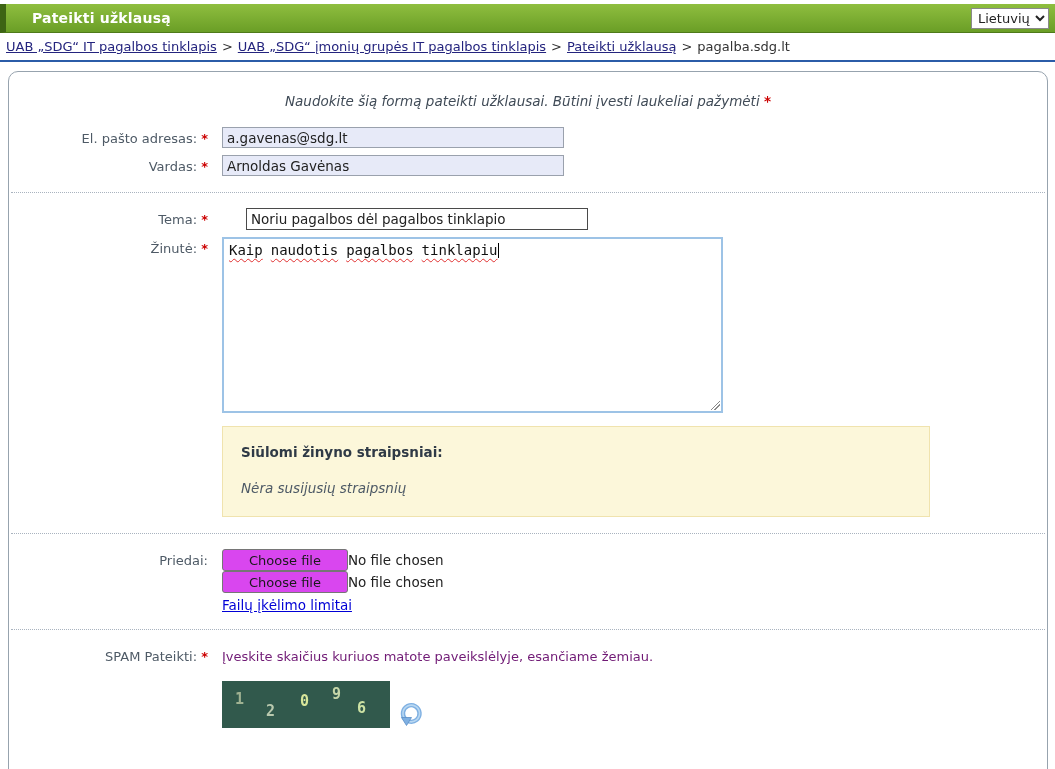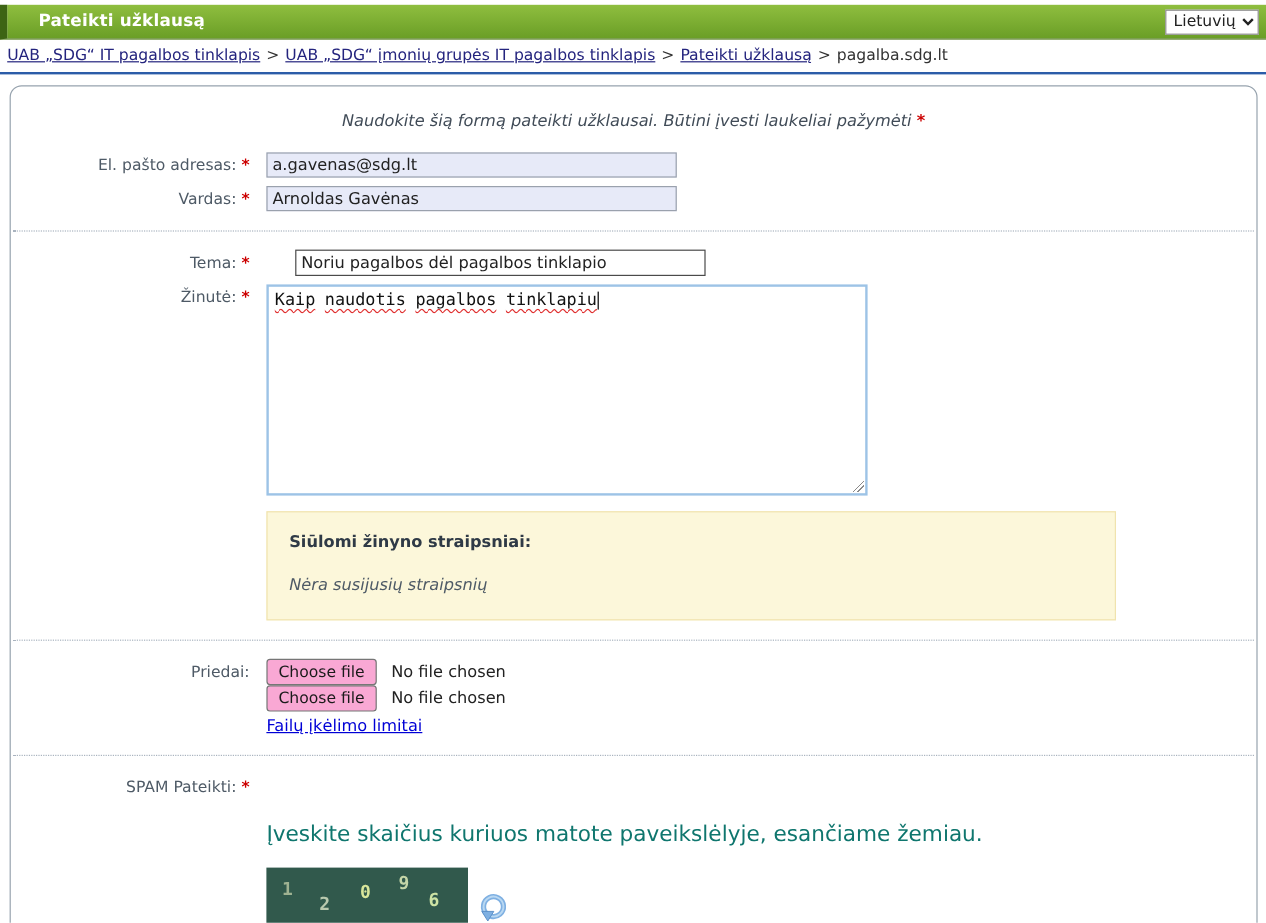--- a/index.html
+++ b/index.html
@@ -94,29 +94,29 @@
     background: #fcf7da; border: 1px solid #f0e3ae;
     padding: 17px 18px 20px 18px;
   }
   .kb-title { font-weight: bold; font-size: 13.5px; color: #2f3a46; margin-bottom: 20px; }
   .kb-empty { font-style: italic; color: #4e5a66; font-size: 13.5px; }
 
   
   .file-row { display: flex; align-items: center; }
   .file-btn {
     font-size: 13px; font-family: "DejaVu Sans", sans-serif;
-    padding: 2px 9px; height: 22px;
-    background: #f9a8d4; border: 1px solid #767676; border-radius: 3px;
+    padding: 2px 26px; height: 22px;
+    background: #d946ef; border: 1px solid #767676; border-radius: 3px;
     color: #1a1a1a; cursor: pointer;
   }
-  .file-none { margin-left: 12px; font-size: 13.5px; color: #222; }
+  .file-none { margin-left: 0; font-size: 13.5px; color: #222; }
   .upload-link { display: inline-block; margin-top: 4px; color: #0000d6; text-decoration: underline; font-size: 13.5px; cursor: pointer; }
 
   
-  .spam-instruction { font-size: 18px; color: #0f766e; padding-top: 4px; margin-top: 36px; }
+  .spam-instruction { font-size: 13px; color: #701a75; padding-top: 4px; }
   .captcha-wrap { display: flex; align-items: flex-end; margin-top: 17px; }
   .captcha-img {
     position: relative; width: 168px; height: 47px;
     background: #31594c; overflow: hidden;
   }
   .captcha-digit {
     position: absolute;
     font-family: "DejaVu Sans Mono", monospace;
     font-size: 15px; font-weight: bold; line-height: 1;
   }

